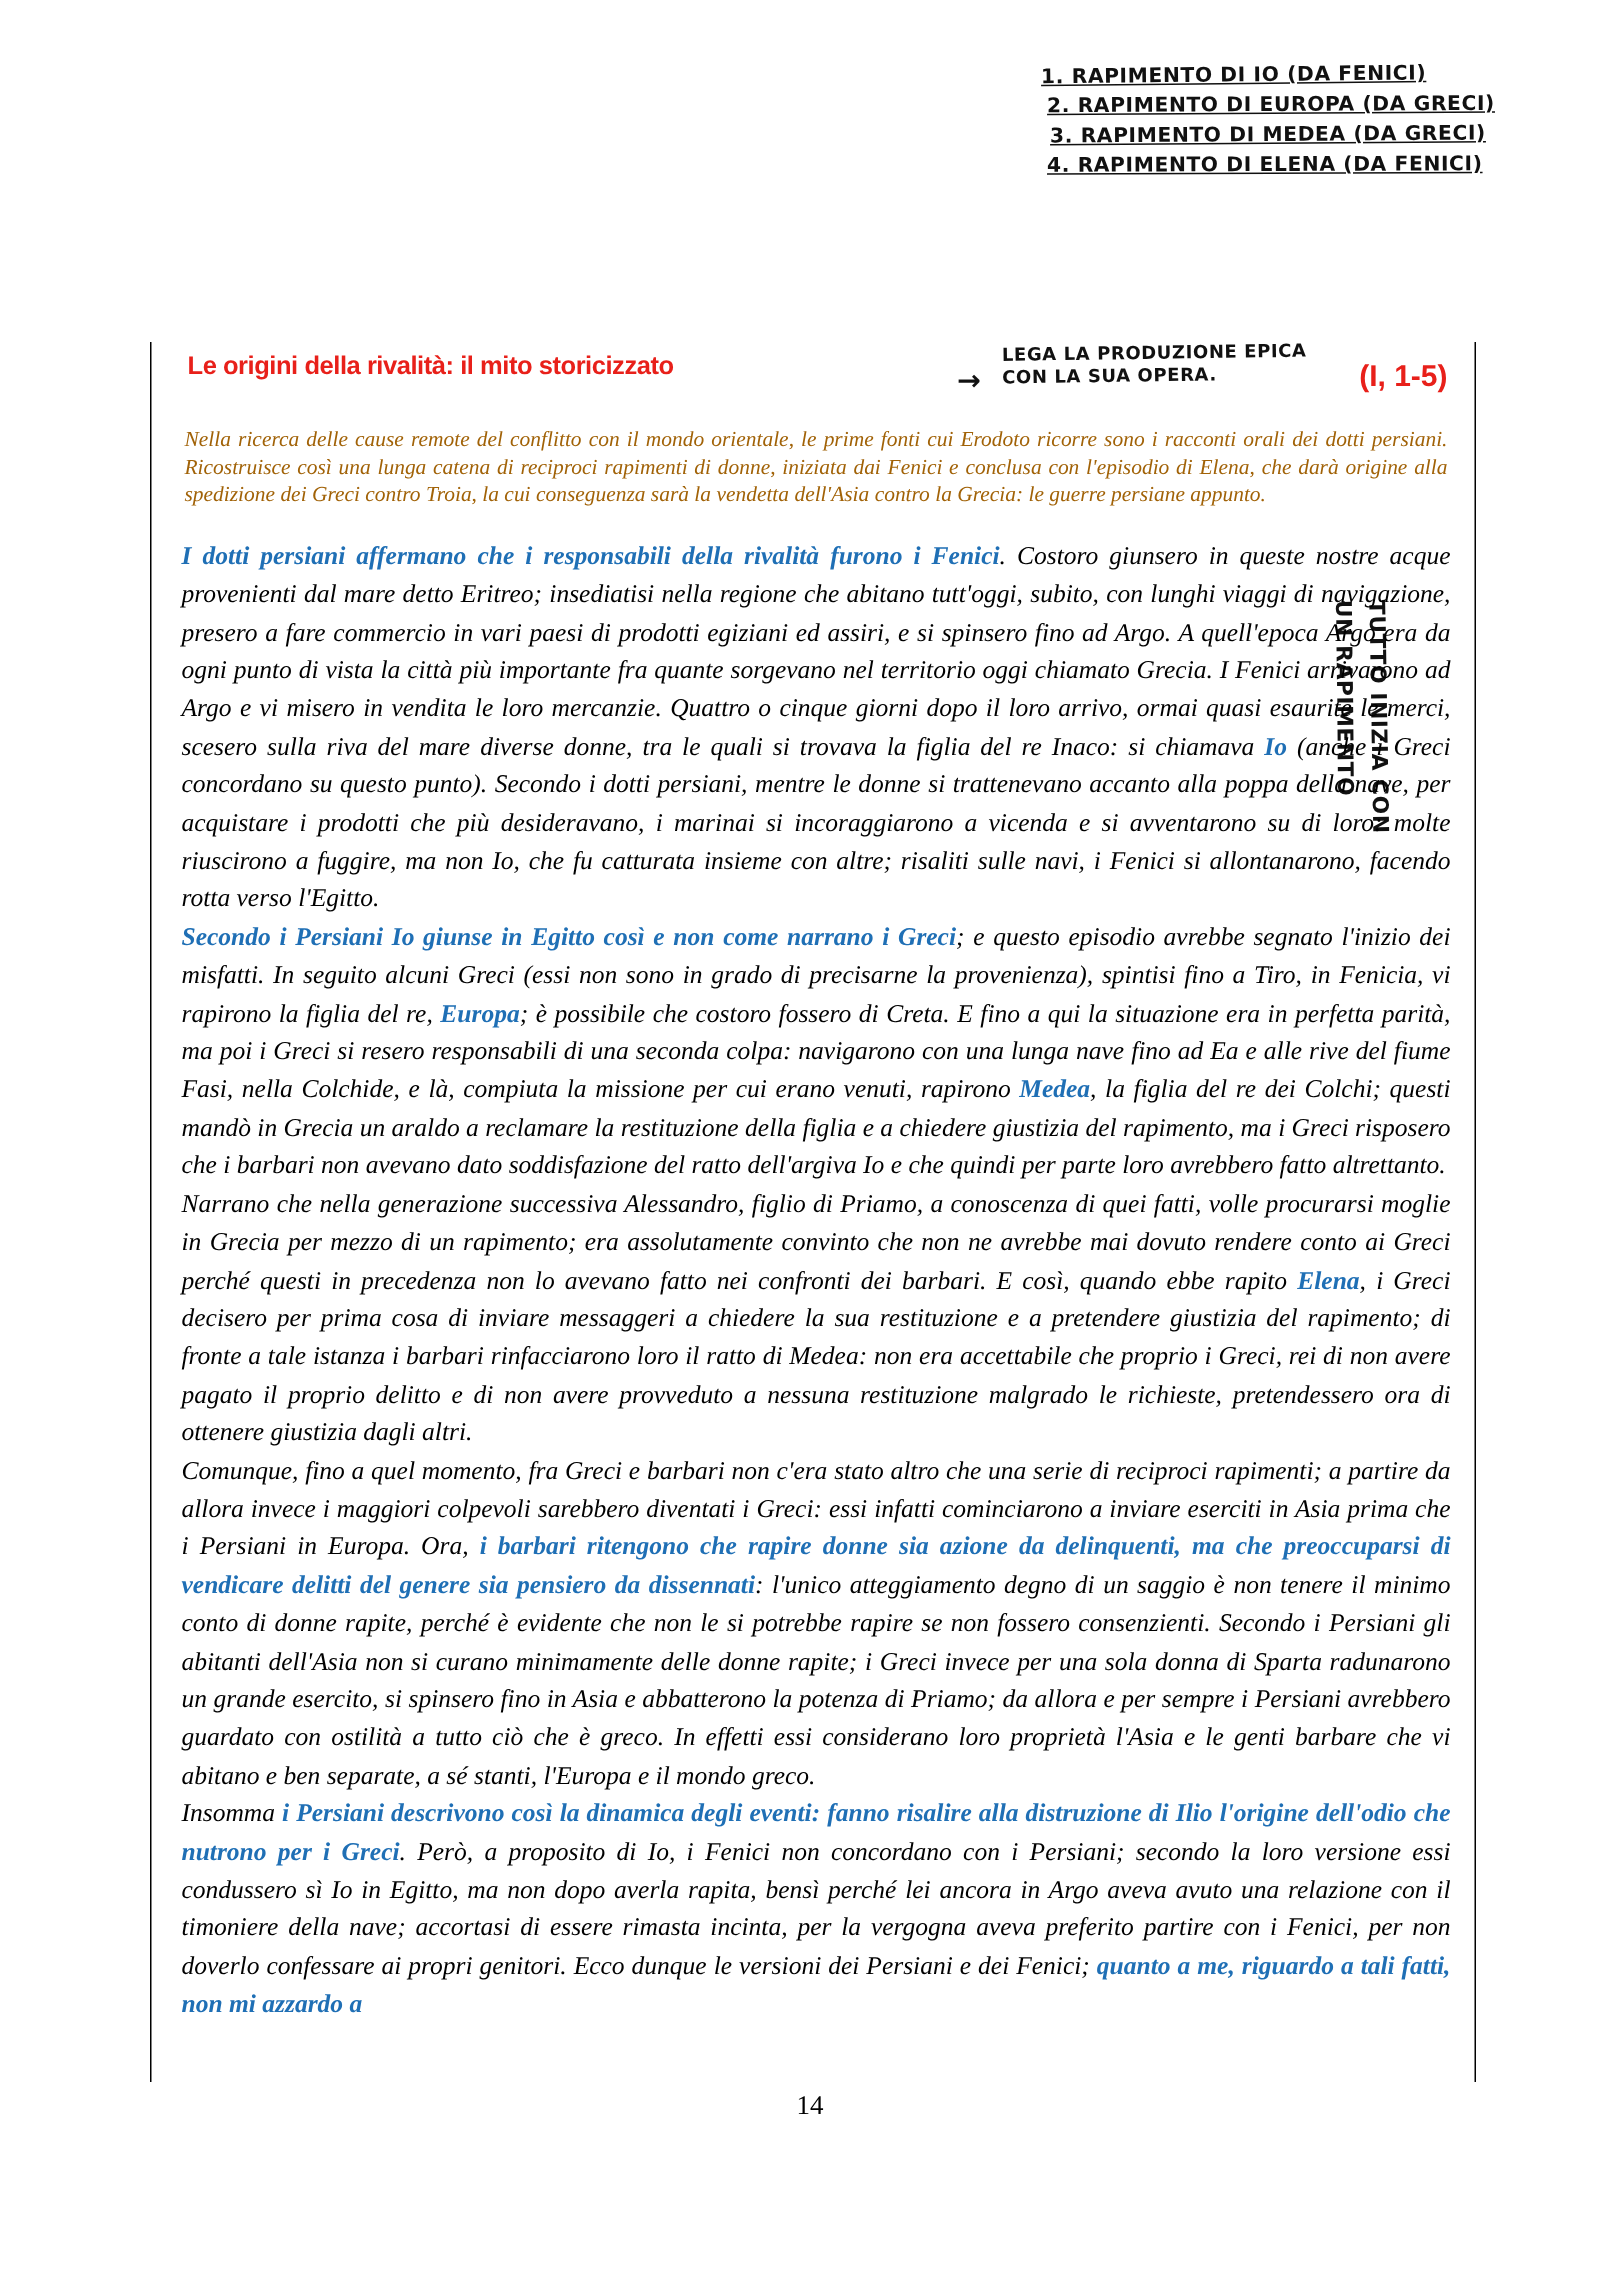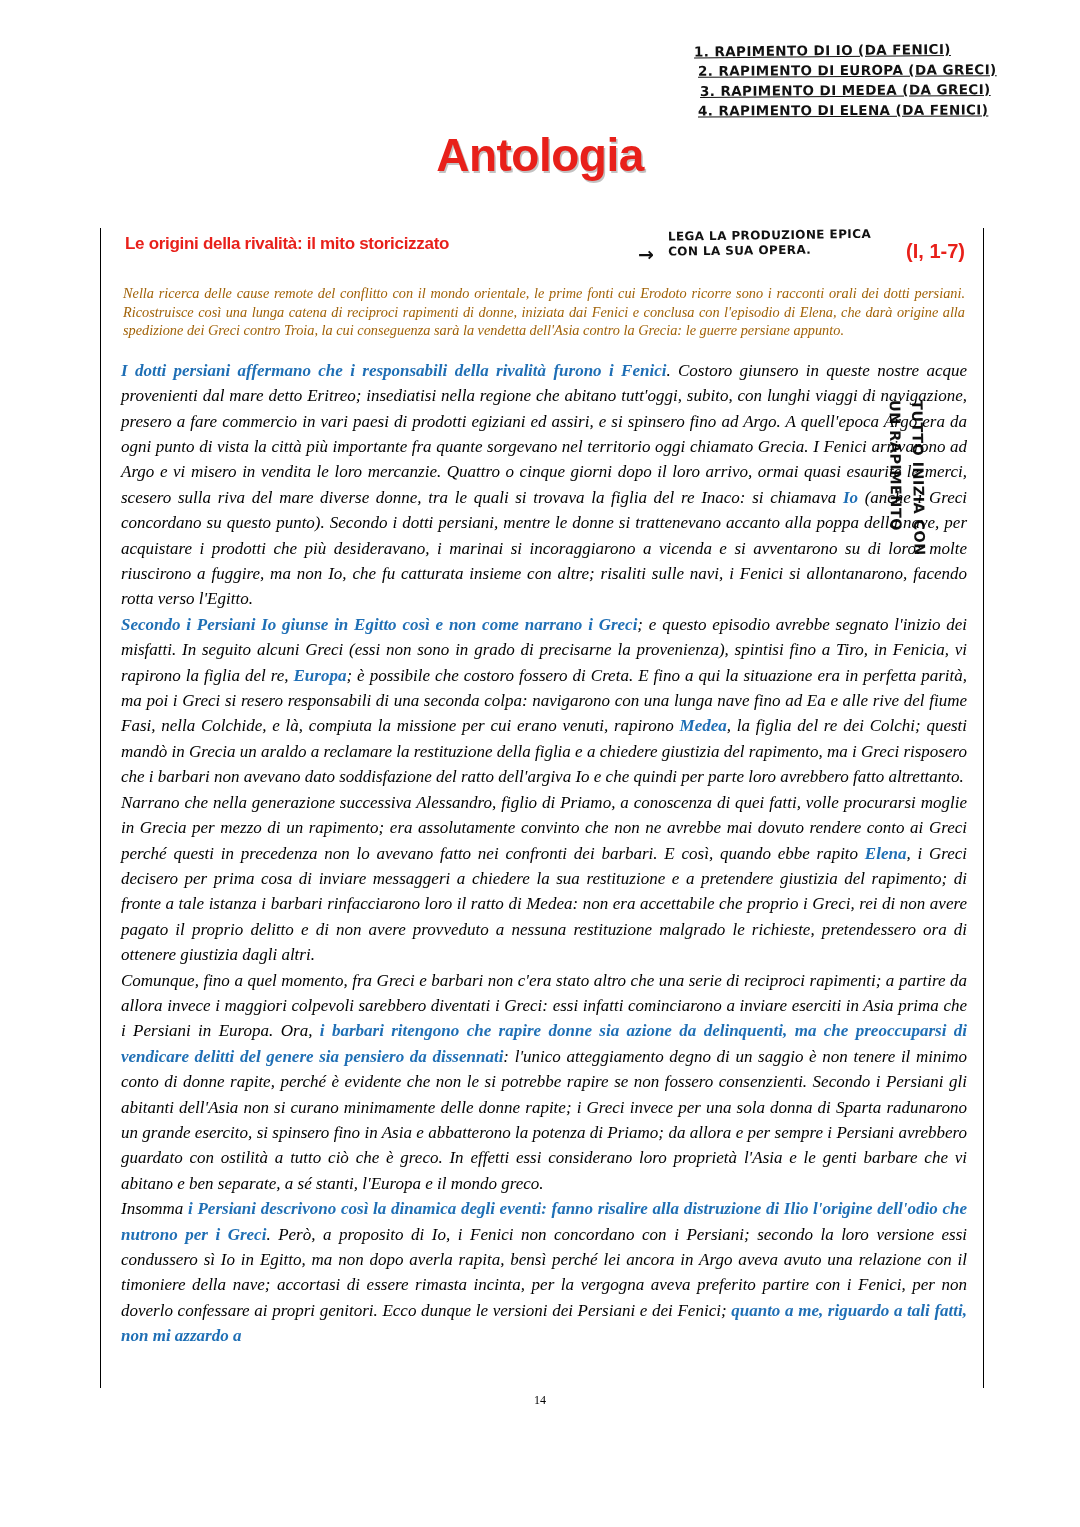--- a/index.html
+++ b/index.html
@@ -152,55 +152,54 @@
   #body-text p { margin: 0; text-align: justify; }
   .hl { color: #1f6fb5; font-weight: bold; }
 
   #page-number {
     position: absolute;
     left: 0;
     top: 1393px;
     width: 1080px;
     text-align: center;
     font-family: "Liberation Serif", serif;
-    font-size: 12px;
+    font-size: 18px;
     color: #000;
   }
 </style>
 </head>
 <body>
 
 <div class="page">
 
   <div id="hand-list" class="handwritten">
     <div class="hw-line">1. RAPIMENTO DI IO (DA FENICI)</div>
     <div class="hw-line">2. RAPIMENTO DI EUROPA (DA GRECI)</div>
     <div class="hw-line">3. RAPIMENTO DI MEDEA (DA GRECI)</div>
     <div class="hw-line">4. RAPIMENTO DI ELENA (DA FENICI)</div>
   </div>
 
-  <div id="doc-title">Antologia</div>
 
   <div id="hand-arrow-heading" class="handwritten">→</div>
 
   <div id="hand-heading-note" class="handwritten">
     <div class="hw-line">LEGA LA PRODUZIONE EPICA</div>
     <div class="hw-line">CON LA SUA OPERA.</div>
   </div>
 
   <div id="hand-margin-note" class="handwritten">
     <div class="hw-line">TUTTO INIZIA CON</div>
     <div class="hw-line">UN RAPIMENTO</div>
   </div>
 
   <div id="content-box">
 
     <div id="section-heading-row">
       <div id="section-heading">Le origini della rivalità: il mito storicizzato</div>
-      <div id="section-ref">(I, 1-7)</div>
+      <div id="section-ref">(I, 1-5)</div>
     </div>
 
     <div id="intro-paragraph">Nella ricerca delle cause remote del conflitto con il mondo orientale, le prime fonti cui Erodoto ricorre sono i racconti orali dei dotti persiani. Ricostruisce così una lunga catena di reciproci rapimenti di donne, iniziata dai Fenici e conclusa con l'episodio di Elena, che darà origine alla spedizione dei Greci contro Troia, la cui conseguenza sarà la vendetta dell'Asia contro la Grecia: le guerre persiane appunto.</div>
 
     <div id="body-text">
         <p><span class="hl">I dotti persiani affermano che i responsabili della rivalità furono i Fenici</span><span>. Costoro giunsero in queste nostre acque provenienti dal mare detto Eritreo; insediatisi nella regione che abitano tutt'oggi, subito, con lunghi viaggi di navigazione, presero a fare commercio in vari paesi di prodotti egiziani ed assiri, e si spinsero fino ad Argo. A quell'epoca Argo era da ogni punto di vista la città più importante fra quante sorgevano nel territorio oggi chiamato Grecia. I Fenici arrivarono ad Argo e vi misero in vendita le loro mercanzie. Quattro o cinque giorni dopo il loro arrivo, ormai quasi esaurite le merci, scesero sulla riva del mare diverse donne, tra le quali si trovava la figlia del re Inaco: si chiamava </span><span class="hl">Io</span><span> (anche i Greci concordano su questo punto). Secondo i dotti persiani, mentre le donne si trattenevano accanto alla poppa della nave, per acquistare i prodotti che più desideravano, i marinai si incoraggiarono a vicenda e si avventarono su di loro: molte riuscirono a fuggire, ma non Io, che fu catturata insieme con altre; risaliti sulle navi, i Fenici si allontanarono, facendo rotta verso l'Egitto.</span></p>
         <p><span class="hl">Secondo i Persiani Io giunse in Egitto così e non come narrano i Greci</span><span>; e questo episodio avrebbe segnato l'inizio dei misfatti. In seguito alcuni Greci (essi non sono in grado di precisarne la provenienza), spintisi fino a Tiro, in Fenicia, vi rapirono la figlia del re, </span><span class="hl">Europa</span><span>; è possibile che costoro fossero di Creta. E fino a qui la situazione era in perfetta parità, ma poi i Greci si resero responsabili di una seconda colpa: navigarono con una lunga nave fino ad Ea e alle rive del fiume Fasi, nella Colchide, e là, compiuta la missione per cui erano venuti, rapirono </span><span class="hl">Medea</span><span>, la figlia del re dei Colchi; questi mandò in Grecia un araldo a reclamare la restituzione della figlia e a chiedere giustizia del rapimento, ma i Greci risposero che i barbari non avevano dato soddisfazione del ratto dell'argiva Io e che quindi per parte loro avrebbero fatto altrettanto.</span></p>
         <p><span>Narrano che nella generazione successiva Alessandro, figlio di Priamo, a conoscenza di quei fatti, volle procurarsi moglie in Grecia per mezzo di un rapimento; era assolutamente convinto che non ne avrebbe mai dovuto rendere conto ai Greci perché questi in precedenza non lo avevano fatto nei confronti dei barbari. E così, quando ebbe rapito </span><span class="hl">Elena</span><span>, i Greci decisero per prima cosa di inviare messaggeri a chiedere la sua restituzione e a pretendere giustizia del rapimento; di fronte a tale istanza i barbari rinfacciarono loro il ratto di Medea: non era accettabile che proprio i Greci, rei di non avere pagato il proprio delitto e di non avere provveduto a nessuna restituzione malgrado le richieste, pretendessero ora di ottenere giustizia dagli altri.</span></p>
         <p><span>Comunque, fino a quel momento, fra Greci e barbari non c'era stato altro che una serie di reciproci rapimenti; a partire da allora invece i maggiori colpevoli sarebbero diventati i Greci: essi infatti cominciarono a inviare eserciti in Asia prima che i Persiani in Europa. Ora, </span><span class="hl">i barbari ritengono che rapire donne sia azione da delinquenti, ma che preoccuparsi di vendicare delitti del genere sia pensiero da dissennati</span><span>: l'unico atteggiamento degno di un saggio è non tenere il minimo conto di donne rapite, perché è evidente che non le si potrebbe rapire se non fossero consenzienti. Secondo i Persiani gli abitanti dell'Asia non si curano minimamente delle donne rapite; i Greci invece per una sola donna di Sparta radunarono un grande esercito, si spinsero fino in Asia e abbatterono la potenza di Priamo; da allora e per sempre i Persiani avrebbero guardato con ostilità a tutto ciò che è greco. In effetti essi considerano loro proprietà l'Asia e le genti barbare che vi abitano e ben separate, a sé stanti, l'Europa e il mondo greco.</span></p>
         <p><span>Insomma </span><span class="hl">i Persiani descrivono così la dinamica degli eventi: fanno risalire alla distruzione di Ilio l'origine dell'odio che nutrono per i Greci</span><span>. Però, a proposito di Io, i Fenici non concordano con i Persiani; secondo la loro versione essi condussero sì Io in Egitto, ma non dopo averla rapita, bensì perché lei ancora in Argo aveva avuto una relazione con il timoniere della nave; accortasi di essere rimasta incinta, per la vergogna aveva preferito partire con i Fenici, per non doverlo confessare ai propri genitori. Ecco dunque le versioni dei Persiani e dei Fenici; </span><span class="hl">quanto a me, riguardo a tali fatti, non mi azzardo a</span></p>

